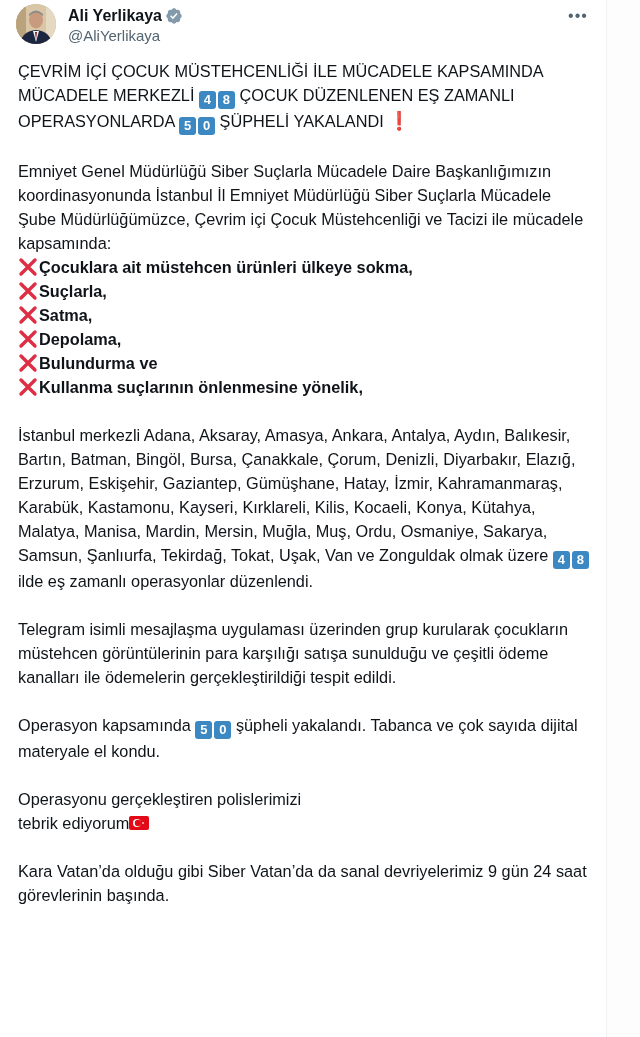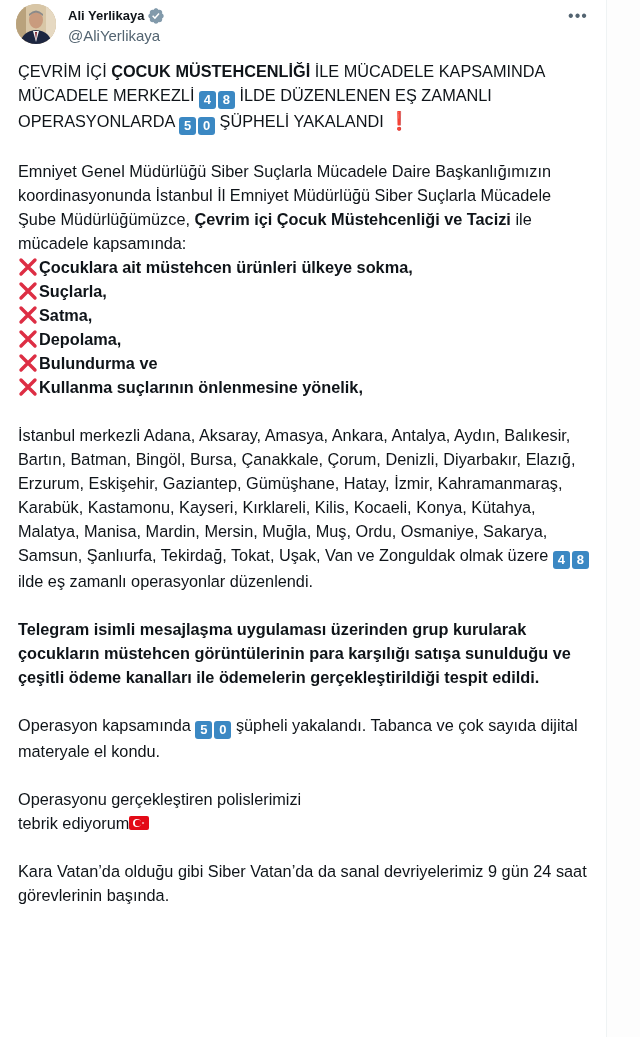--- a/index.html
+++ b/index.html
@@ -5,29 +5,29 @@
   html, body { margin:0; padding:0; background:#ffffff; }
   body { width:640px; height:1037px; overflow:hidden; position:relative;
          font-family:"Liberation Sans", "DejaVu Sans", sans-serif; color:#0f1419; }
   .tweet { position:absolute; left:0; top:0; width:606px; height:1037px; box-sizing:border-box; }
   .right-border { position:absolute; left:606px; top:0; width:1px; height:1037px; background:#eff3f4; }
   .right-gutter { position:absolute; left:607px; top:0; width:33px; height:1037px; background:#fdfdfd; }
   .header { position:absolute; left:16px; top:4px; width:580px; height:44px; }
   .avatar { position:absolute; left:0; top:0; width:40px; height:40px; border-radius:50%;
             overflow:hidden; background:#c9b79a; }
   .name-row { position:absolute; left:52px; top:2px; display:flex; align-items:center; }
-  .display-name { font-weight:bold; font-size:13px; line-height:20px; color:#0f1419; }
+  .display-name { font-weight:bold; font-size:16px; line-height:20px; color:#0f1419; }
   .verified { margin-left:3px; width:18px; height:18px; display:inline-block; }
   .handle { position:absolute; left:52px; top:22px; font-size:15px; line-height:20px; color:#536471;text-align:center; }
   .more { position:absolute; right:6px; top:2px; width:24px; height:20px; display:flex;
           align-items:center; justify-content:center; color:#536471; font-size:16px; letter-spacing:1px; cursor:pointer; }
   .body { position:absolute; left:18px; top:59px; width:575px; font-size:16.3px; line-height:24px; color:#0f1419; }
   .para { margin:0 0 24px 0; }
   .para.tight { margin:0; }
-  b { font-weight:bold; }
+  b { font-weight:normal; }
   .kc { display:inline-block; width:17px; height:18px; background:#3b88c3; color:#fff; border-radius:3px;
         font-weight:bold; font-size:13px; line-height:18px; text-align:center; vertical-align:-3px; margin-right:2px; }
   .kc.last { margin-right:0; }
   .excl { color:#dd2e44; font-weight:bold; font-size:18px; }
   .x-item { display:flex; align-items:center; font-weight:bold; height:24px; }
   .x-icon { width:20px; height:20px; display:inline-block; margin-right:1px; flex-shrink:0; }
   .flag { display:inline-block; width:20px; height:14px; background:#e30a17; border-radius:2px; vertical-align:-1px; position:relative; }
 </style>
 </head>
 <body>
@@ -57,21 +57,21 @@
       </span>
     </div>
     <div class="handle">@AliYerlikaya</div>
     <div class="more">•••</div>
   </div>
 
   <div class="body">
 
     <p class="para">
       <span>ÇEVRİM İÇİ </span><b>ÇOCUK MÜSTEHCENLİĞİ</b><span> İLE MÜCADELE KAPSAMINDA</span><br>
-      <span>MÜCADELE MERKEZLİ </span><span class="kc">4</span><span class="kc last">8</span><span> İLDE DÜZENLENEN EŞ ZAMANLI</span><br>
+      <span>MÜCADELE MERKEZLİ </span><span class="kc">4</span><span class="kc last">8</span><span> ÇOCUK DÜZENLENEN EŞ ZAMANLI</span><br>
       <span>OPERASYONLARDA </span><span class="kc">5</span><span class="kc last">0</span><span> ŞÜPHELİ YAKALANDI </span><span class="excl">❗</span>
     </p>
 
     <p class="para tight">
       <span>Emniyet Genel Müdürlüğü Siber Suçlarla Mücadele Daire Başkanlığımızın koordinasyonunda İstanbul İl Emniyet Müdürlüğü Siber Suçlarla Mücadele Şube Müdürlüğümüzce, </span><b>Çevrim içi Çocuk Müstehcenliği ve Tacizi</b><span> ile mücadele kapsamında:</span>
     </p>
 
     <div class="para">
       <div class="x-item">
         <svg class="x-icon" viewBox="0 0 20 20">

